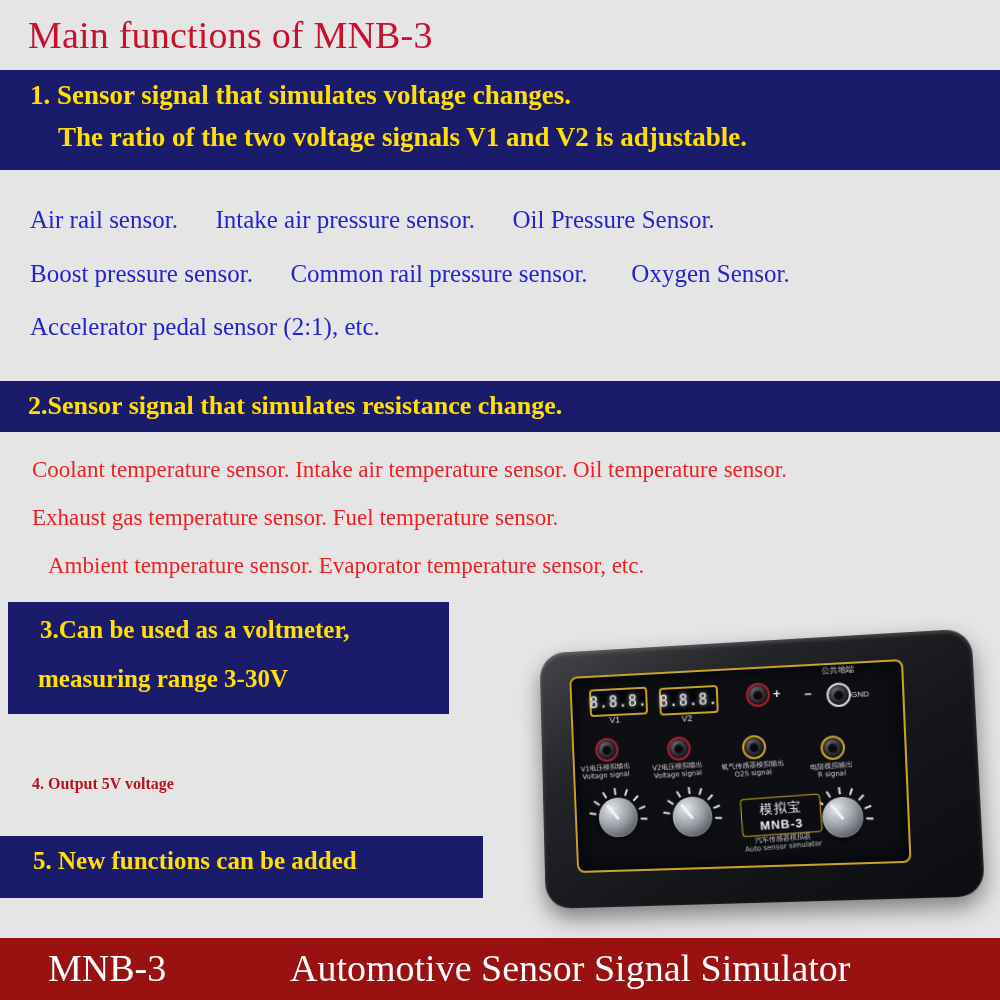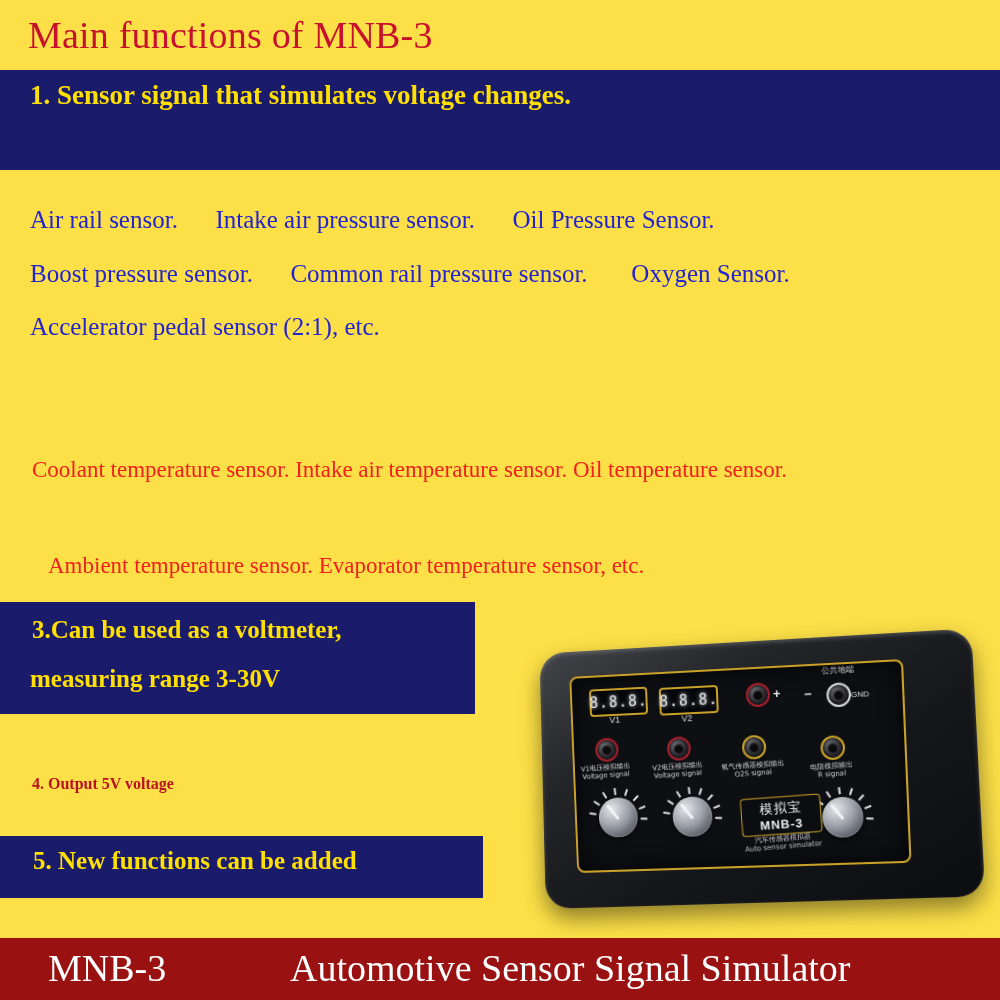--- a/index.html
+++ b/index.html
@@ -3,21 +3,21 @@
 <meta charset="utf-8">
 <style>
   html,body{margin:0;padding:0;}
   body{
     width:1000px;height:1000px;
     background:#ffffff;
     font-family:"Liberation Serif", serif;
     overflow:hidden;
     position:relative;
   }
-  .page{position:relative;width:1000px;height:1000px;background:#fde047;}
+  .page{position:relative;width:1000px;height:1000px;background:#e5e5e5;}
 
   
   .title{
     position:absolute;left:28px;top:12px;
     font-size:38px;line-height:46px;
     color:#c8102e;
     font-family:"Liberation Serif", serif;
     letter-spacing:.2px;
     white-space:nowrap;
   }
@@ -30,21 +30,21 @@
     font-family:"Liberation Serif", serif;
     font-weight:bold;
   }
   #bar1{left:0;top:70px;width:1000px;height:100px;}
   #bar1 .l1{position:absolute;left:30px;top:10px;font-size:27px;white-space:nowrap;}
   #bar1 .l2{position:absolute;left:58px;top:52px;font-size:27px;white-space:nowrap;}
 
   #bar2{left:0;top:381px;width:1000px;height:51px;}
   #bar2 .l1{position:absolute;left:28px;top:10px;font-size:26px;white-space:nowrap;}
 
-  #bar3{left:0;top:602px;width:441px;height:112px;padding-left:34px;}
+  #bar3{left:8px;top:602px;width:441px;height:112px;}
   #bar3 .l1{position:absolute;left:32px;top:14px;font-size:25px;white-space:nowrap;}
   #bar3 .l2{position:absolute;left:30px;top:63px;font-size:25px;white-space:nowrap;}
 
   #bar5{left:0;top:836px;width:483px;height:62px;}
   #bar5 .l1{position:absolute;left:33px;top:11px;font-size:25px;white-space:nowrap;}
 
   
   .bluetext{
     position:absolute;
     color:#2323cf;
@@ -196,28 +196,33 @@
 </style>
 </head>
 <body>
 
 <div class="page">
 
   <div class="title">Main functions of MNB-3</div>
 
   <div class="navybar" id="bar1">
     <div class="l1">1. Sensor signal that simulates voltage changes.</div>
+    <div class="l2">The ratio of the two voltage signals V1 and V2 is adjustable.</div>
   </div>
 
   <div class="bluetext" id="blue1">Air rail sensor.      Intake air pressure sensor.      Oil Pressure Sensor.</div>
   <div class="bluetext" id="blue2">Boost pressure sensor.      Common rail pressure sensor.       Oxygen Sensor.</div>
   <div class="bluetext" id="blue3">Accelerator pedal sensor (2:1), etc.</div>
 
+  <div class="navybar" id="bar2">
+    <div class="l1">2.Sensor signal that simulates resistance change.</div>
+  </div>
 
   <div class="redtext" id="red1">Coolant temperature sensor. Intake air temperature sensor. Oil temperature sensor.</div>
+  <div class="redtext" id="red2">Exhaust gas temperature sensor. Fuel temperature sensor.</div>
   <div class="redtext" id="red3">Ambient temperature sensor. Evaporator temperature sensor, etc.</div>
 
   <div class="navybar" id="bar3">
     <div class="l1">3.Can be used as a voltmeter,</div>
     <div class="l2">measuring range 3-30V</div>
   </div>
 
   <div id="item4">4. Output 5V voltage</div>
 
   <div class="navybar" id="bar5">

